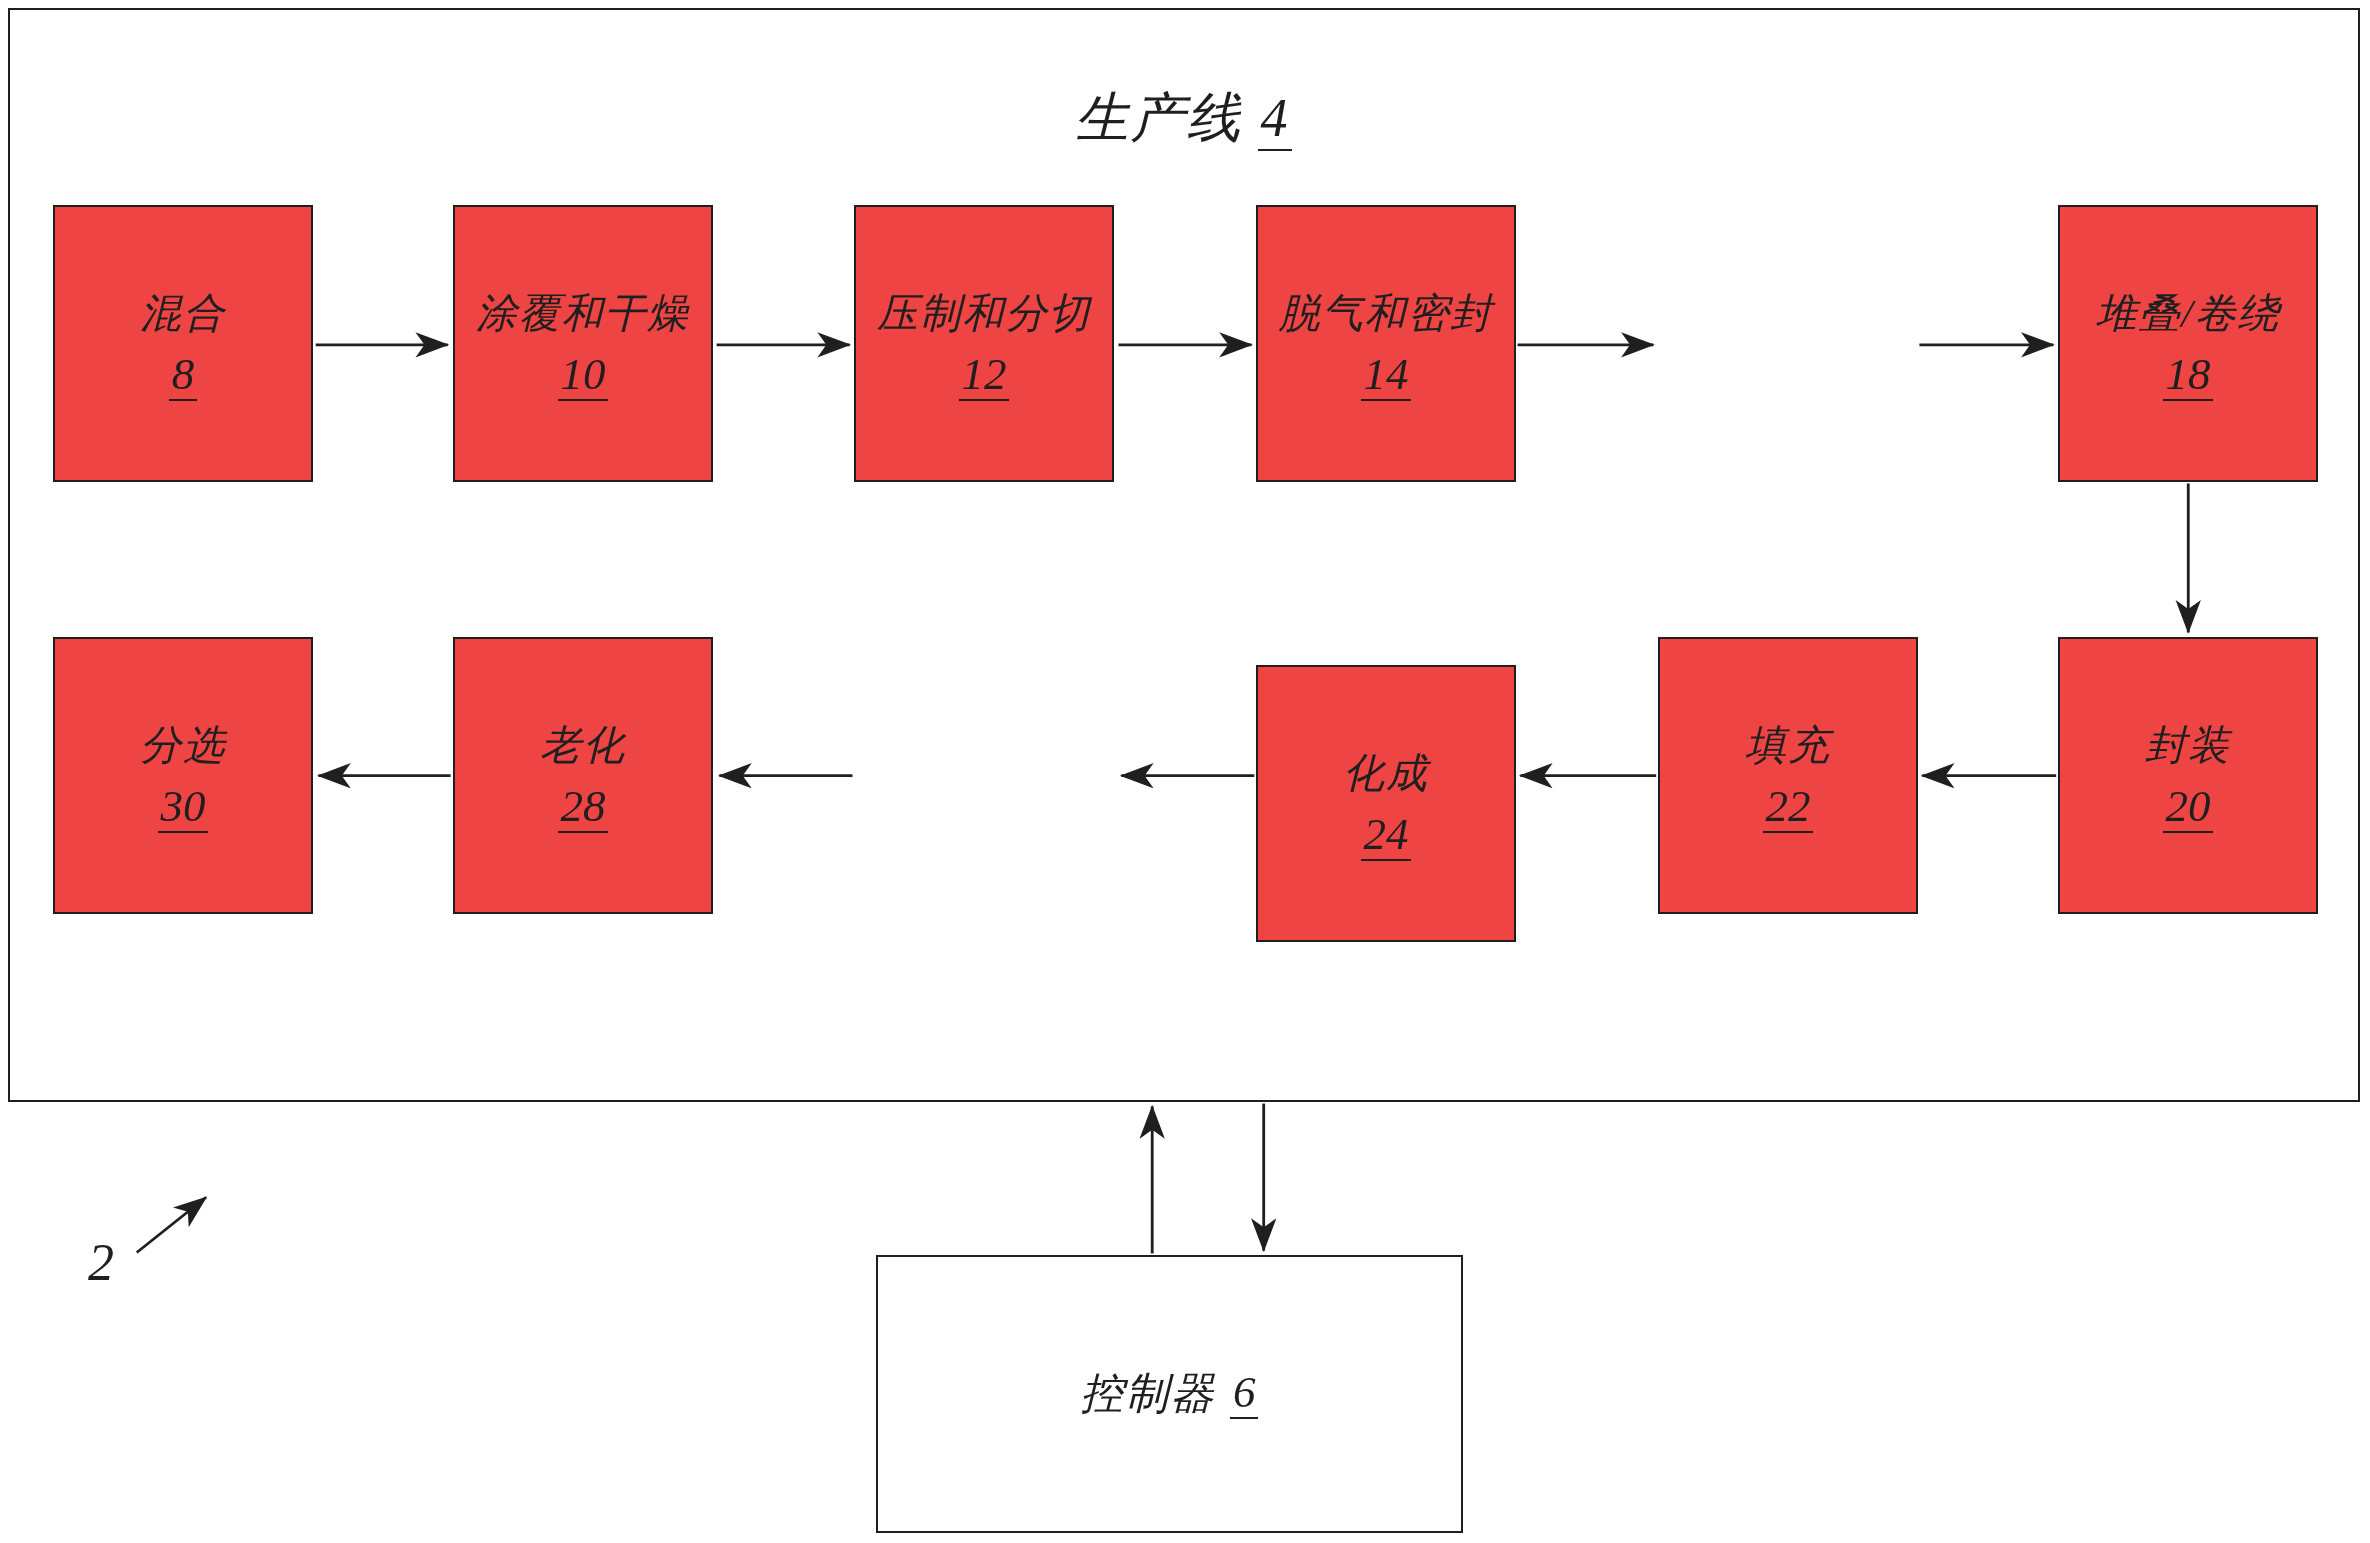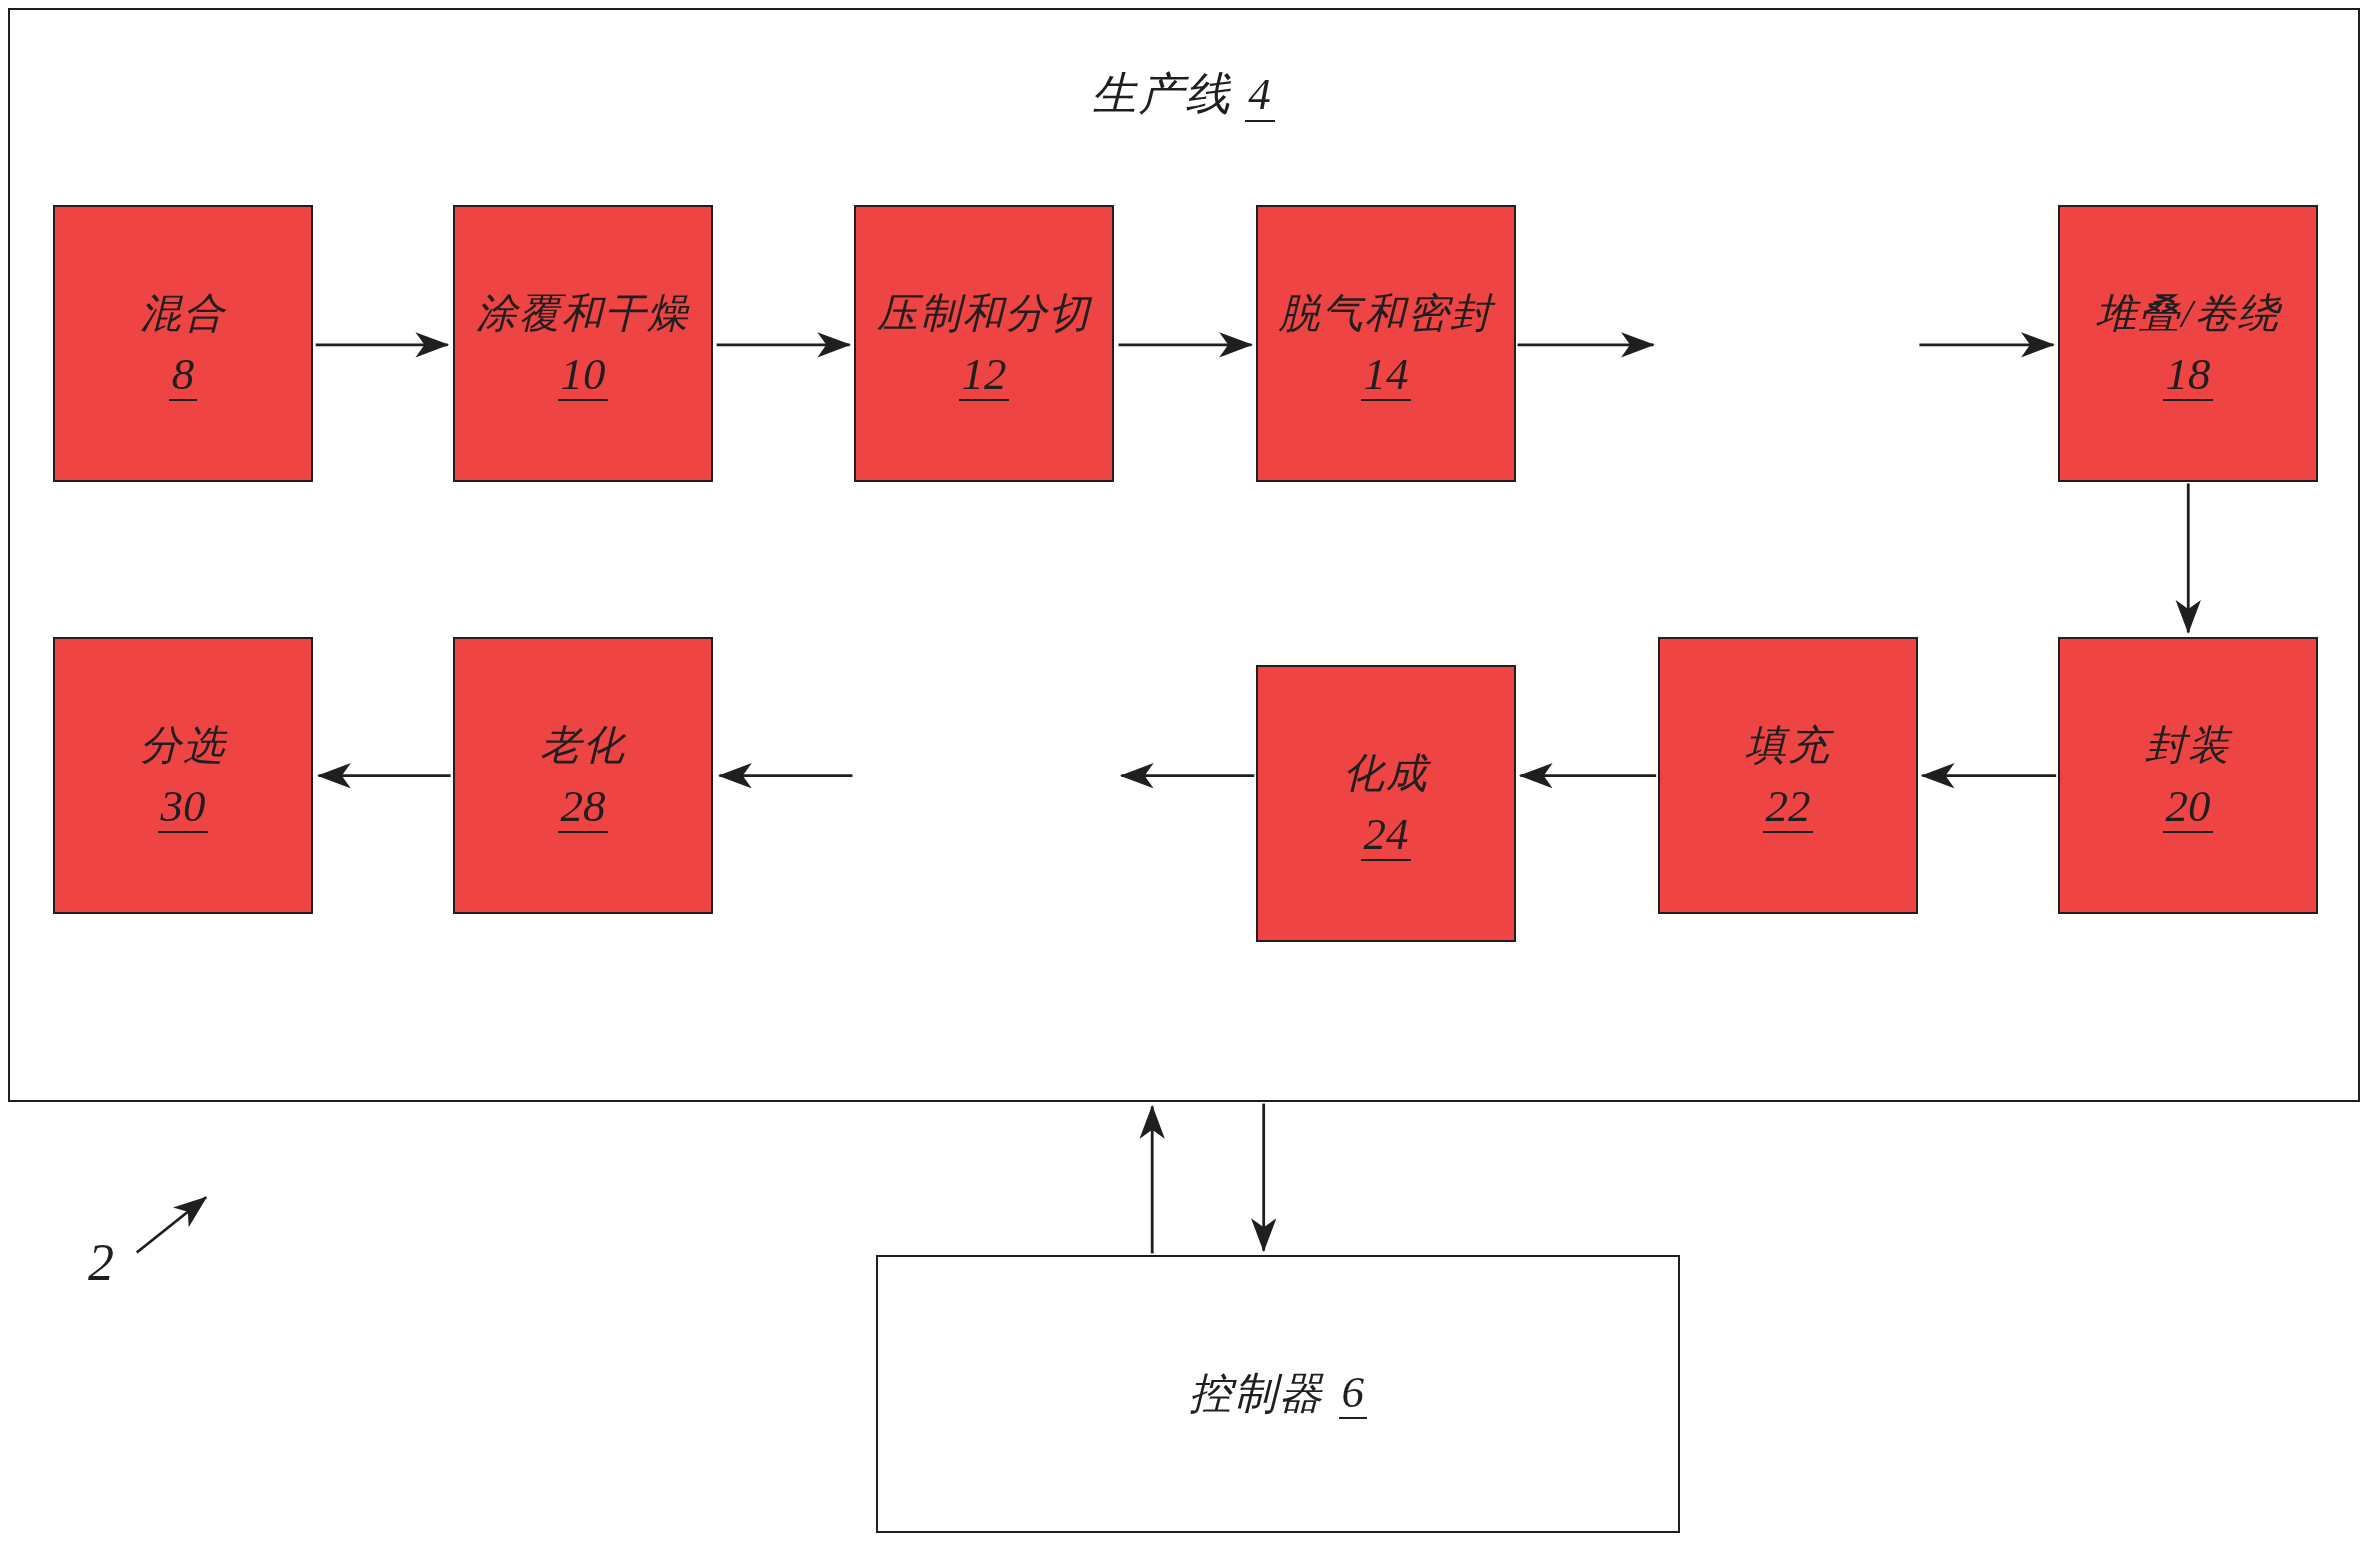--- a/index.html
+++ b/index.html
@@ -4,41 +4,41 @@
 <style>
   html,body{margin:0;padding:0;background:#ffffff;}
   body{font-family:"Liberation Serif","DejaVu Serif",serif;color:#1f1f1f;}
   #stage{position:relative;width:2370px;height:1543px;background:#ffffff;overflow:hidden;}
 
   .outer-box{
     position:absolute;left:7.5px;top:7.5px;width:2352px;height:1094px;
     border:2.8px solid #1f1f1f;box-sizing:border-box;background:#ffffff;
   }
   .diagram-title{
-    position:absolute;left:7.5px;top:64px;width:2352px;
-    text-align:center;font-size:45px;font-style:italic;letter-spacing:1.9px;
+    position:absolute;left:7.5px;top:82px;width:2352px;
+    text-align:center;font-size:54px;font-style:italic;letter-spacing:1.9px;
   }
   .ref-num{
     font-style:italic;
     border-bottom:2.8px solid #1f1f1f;
     padding:0 2.8px 0.9px 2.8px;
     line-height:1.05;
   }
   .pbox{
     position:absolute;width:260px;height:277px;
     border:2.8px solid #1f1f1f;box-sizing:border-box;background:#ef4444;
     display:flex;flex-direction:column;align-items:center;justify-content:center;
     gap:9.4px;
   }
   .pbox .plabel{
     font-size:41px;font-style:italic;letter-spacing:1.9px;white-space:nowrap;
   }
   .pbox .pref{font-size:45px;}
   .controller-box{
-    position:absolute;left:876px;top:1255px;width:804px;height:278px;
+    position:absolute;left:876px;top:1255px;width:587px;height:278px;
     border:2.8px solid #1f1f1f;box-sizing:border-box;background:#ffffff;
     display:flex;align-items:center;justify-content:center;gap:15px;
   }
   .controller-box .plabel{font-size:43px;font-style:italic;letter-spacing:1.9px;}
   .controller-box .pref{font-size:45px;}
   .figure-ref{
     position:absolute;left:88px;top:1233px;
     font-size:52px;font-style:italic;
   }
   svg.overlay{position:absolute;left:0;top:0;width:2370px;height:1543px;pointer-events:none;}

